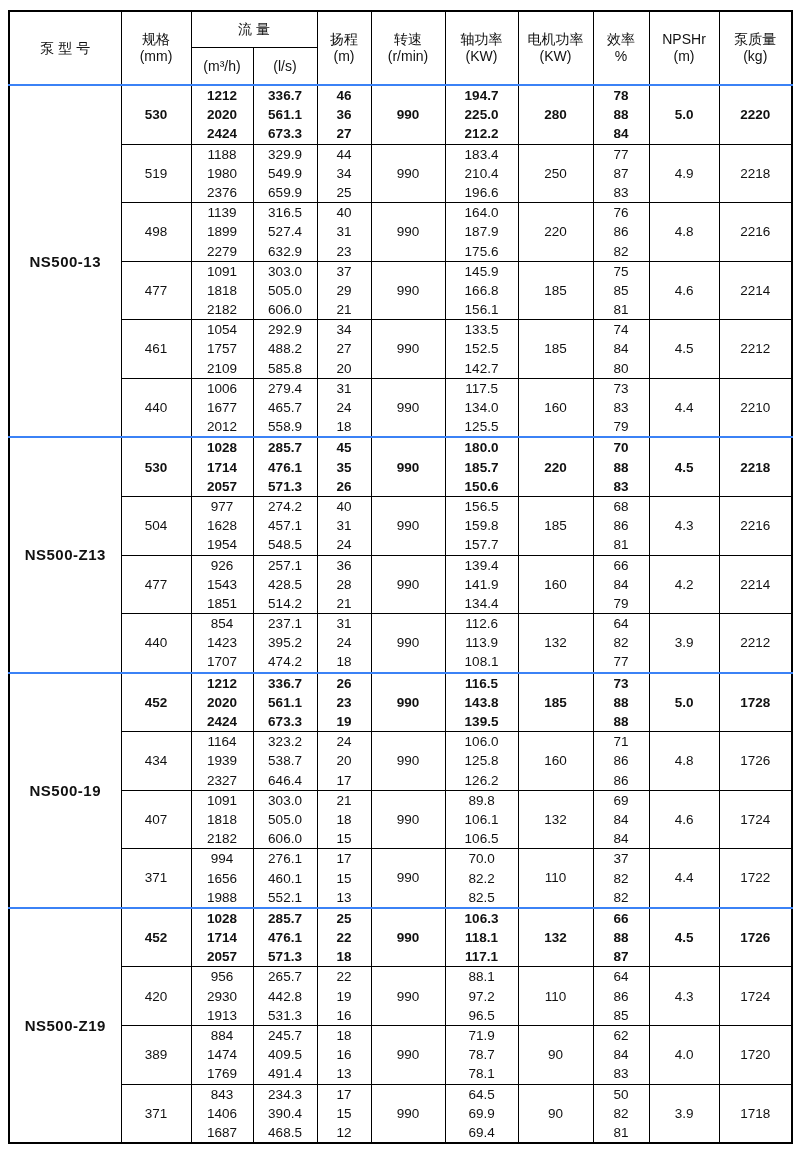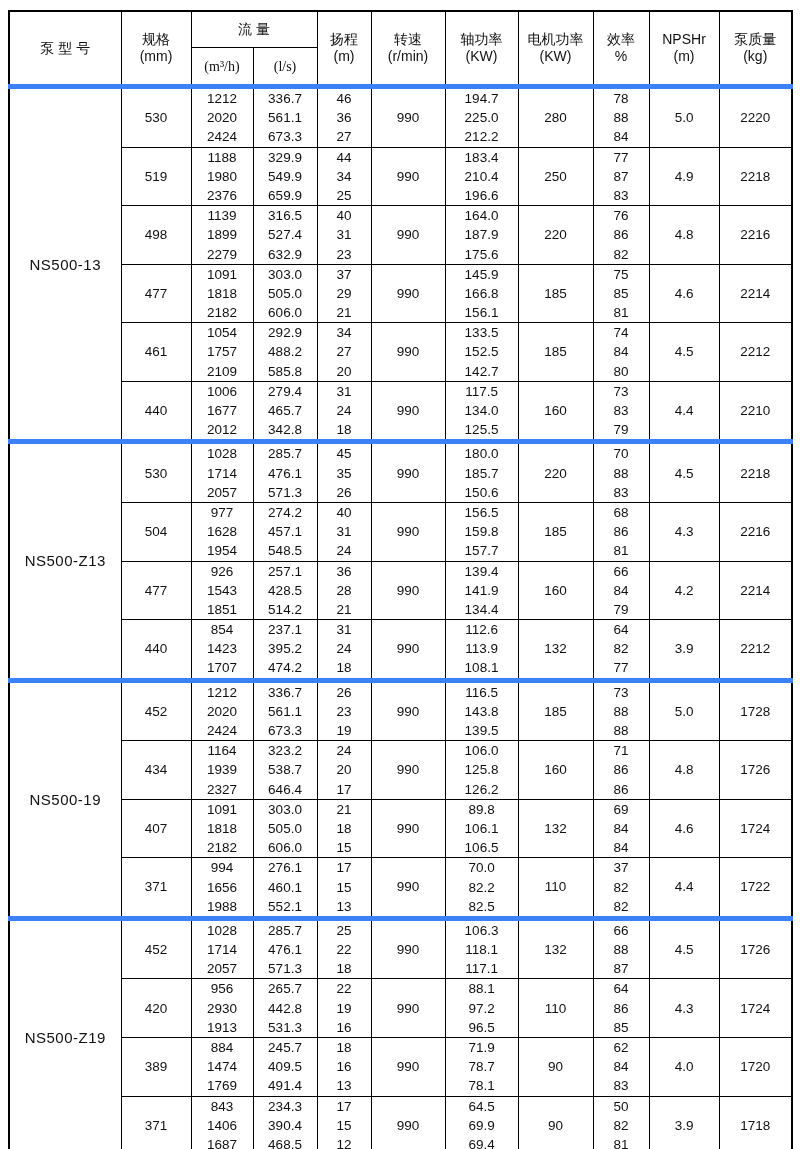--- a/index.html
+++ b/index.html
@@ -15,25 +15,25 @@
   }
   table.pump th, table.pump td {
     border:1px solid #000;
     text-align:center;
     vertical-align:middle;
     padding:0;
     overflow:hidden;
   }
   thead th { font-weight:normal; font-size:14px; line-height:17px; }
   thead tr.h1 th { height:35px; }
-  thead tr.h2 th { height:36px;font-family:Liberation Serif, serif; }
+  thead tr.h2 th { height:36px; }
   thead th.span2 { height:72px; }
   tbody td { font-size:13.5px; line-height:19.2px; }
   tbody tr { height:58px; }
-  tbody tr.block-start td { border-top:5px solid #3b82f6; }
+  tbody tr.block-start td { border-top:2px solid #3b82f6;font-weight:bold; }
   td.model-cell { font-size:15px; letter-spacing:0.5px; }
   .line { height:19.2px; }
   .hdr-2line span { display:block; }
   
   col.c-model {width:112px;} col.c-spec {width:70px;}
   col.c-m3h {width:62px;}   col.c-ls {width:64px;}
   col.c-head {width:54px;}  col.c-speed {width:74px;}
   col.c-shaft {width:73px;} col.c-motor {width:75px;}
   col.c-eff {width:56px;}   col.c-npshr {width:70px;}
   col.c-mass {width:73px;}
@@ -263,21 +263,21 @@
         <tr class="spec-row">
           <td>440</td>
           <td>
             <div class="line">1006</div>
             <div class="line">1677</div>
             <div class="line">2012</div>
           </td>
           <td>
             <div class="line">279.4</div>
             <div class="line">465.7</div>
-            <div class="line">342.8</div>
+            <div class="line">558.9</div>
           </td>
           <td>
             <div class="line">31</div>
             <div class="line">24</div>
             <div class="line">18</div>
           </td>
           <td>990</td>
           <td>
             <div class="line">117.5</div>
             <div class="line">134.0</div>

